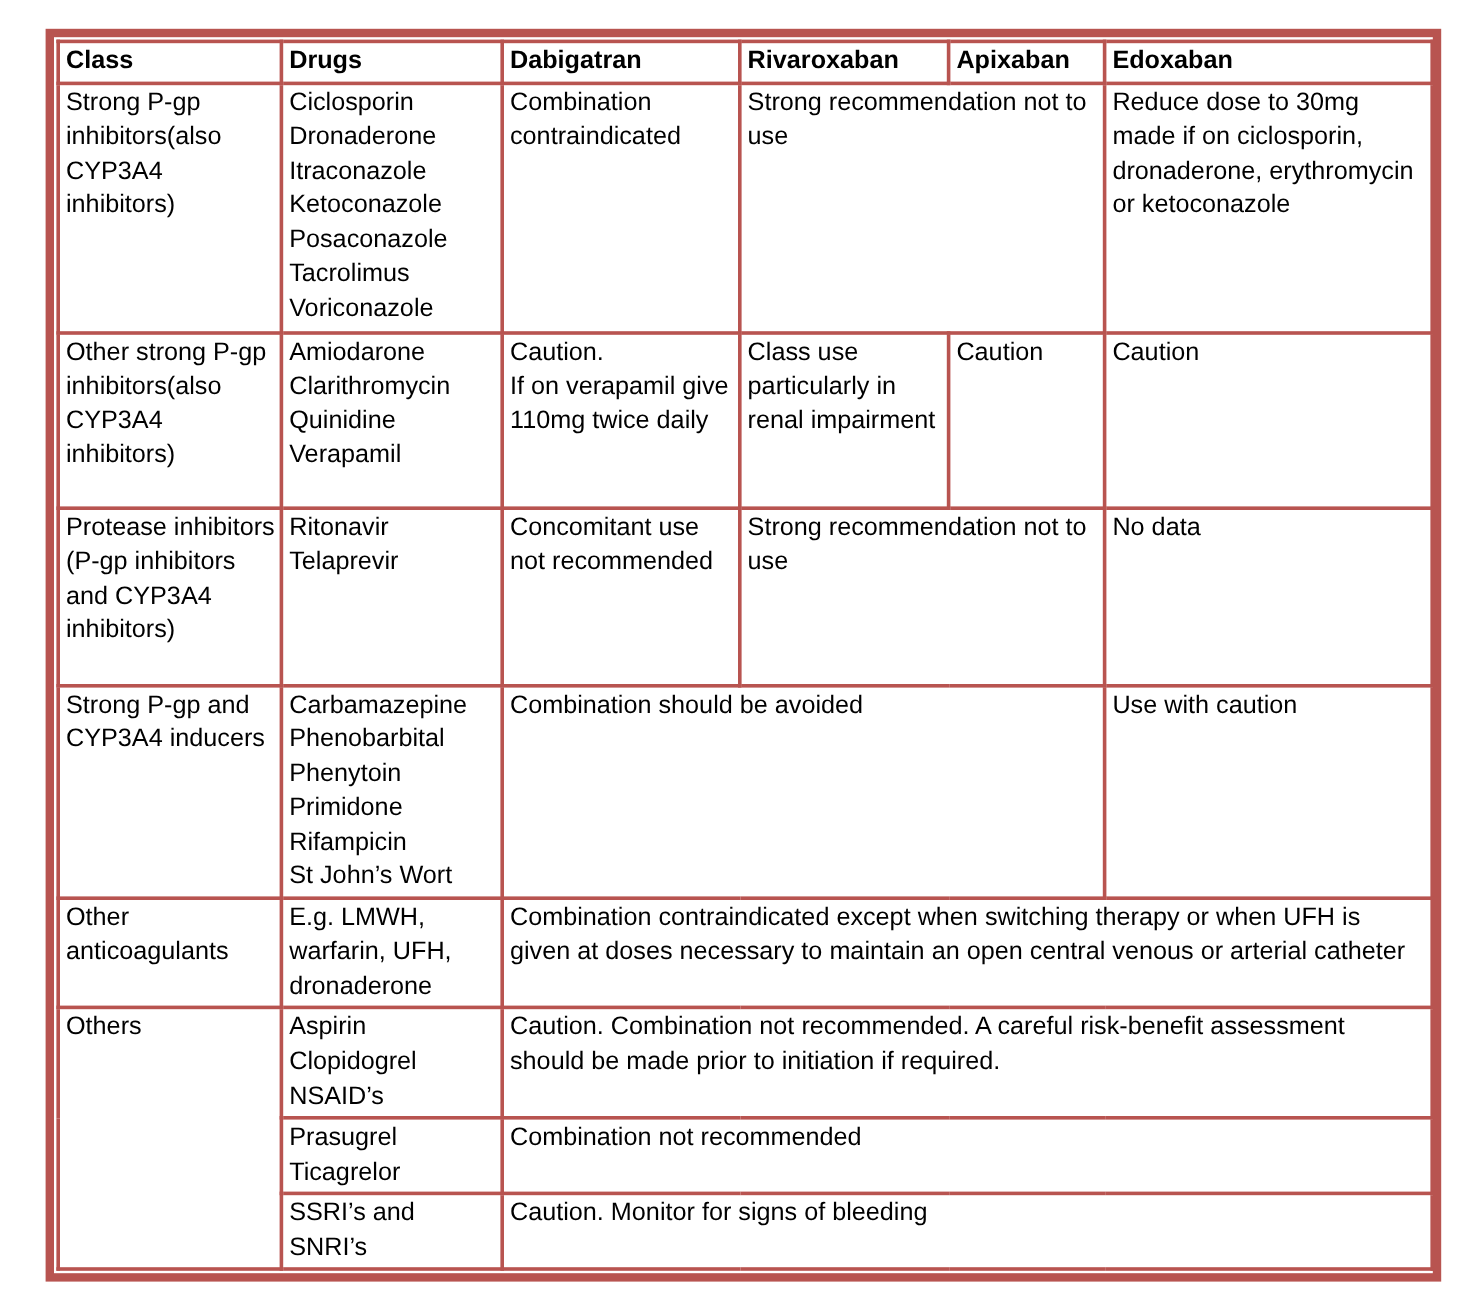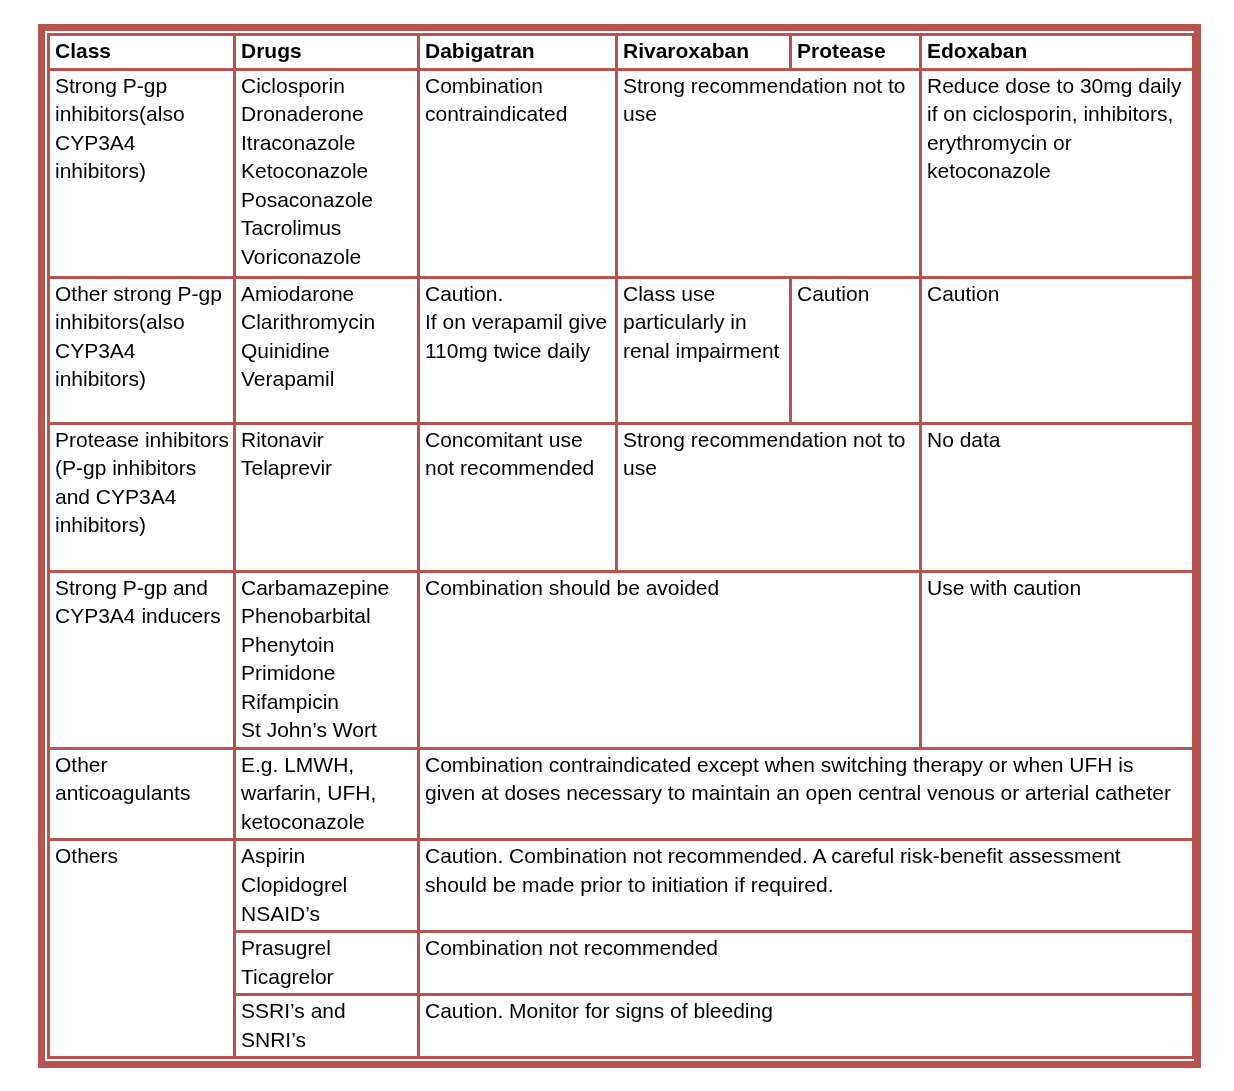--- a/index.html
+++ b/index.html
@@ -74,36 +74,36 @@
         <col style="width:130px">
         <col style="width:273px">
       </colgroup>
 
       <tbody>
           <tr class="r-header">
         <th>Class</th>
         <th>Drugs</th>
         <th>Dabigatran</th>
         <th>Rivaroxaban</th>
-        <th>Protease</th>
+        <th>Apixaban</th>
         <th>Edoxaban</th>
       </tr>
 
       <tr class="r0">
         <td><span class="b">Strong P-gp inhibitors</span><span>(also CYP3A4 inhibitors)</span></td>
         <td class="pre">Ciclosporin
 Dronaderone
 Itraconazole
 Ketoconazole
 Posaconazole
 Tacrolimus
 Voriconazole</td>
         <td class="pre">Combination contraindicated</td>
         <td colspan="2" class="pre">Strong recommendation not to use</td>
-        <td class="pre">Reduce dose to 30mg daily if on ciclosporin, inhibitors, erythromycin or ketoconazole</td>
+        <td class="pre">Reduce dose to 30mg made if on ciclosporin, dronaderone, erythromycin or ketoconazole</td>
       </tr>
 
       <tr class="r1">
         <td><span class="b">Other strong P-gp inhibitors</span><span>(also CYP3A4 inhibitors)</span></td>
         <td class="pre">Amiodarone
 Clarithromycin
 Quinidine
 Verapamil</td>
         <td class="pre">Caution.
 If on verapamil give 110mg twice daily</td>
@@ -128,21 +128,21 @@
 Phenytoin
 Primidone
 Rifampicin
 St John’s Wort</td>
         <td colspan="3" class="pre">Combination should be avoided</td>
         <td class="pre">Use with caution</td>
       </tr>
 
       <tr class="r4">
         <td><span class="b">Other anticoagulants</span></td>
-        <td class="pre">E.g. LMWH, warfarin, UFH, ketoconazole</td>
+        <td class="pre">E.g. LMWH, warfarin, UFH, dronaderone</td>
         <td colspan="4" class="pre">Combination contraindicated except when switching therapy or when UFH is given at doses necessary to maintain an open central venous or arterial catheter</td>
       </tr>
 
       <tr class="r5">
         <td rowspan="3"><span class="b">Others</span></td>
         <td class="pre">Aspirin
 Clopidogrel
 NSAID’s</td>
         <td colspan="4" class="pre">Caution. Combination not recommended. A careful risk-benefit assessment should be made prior to initiation if required.</td>
       </tr>

